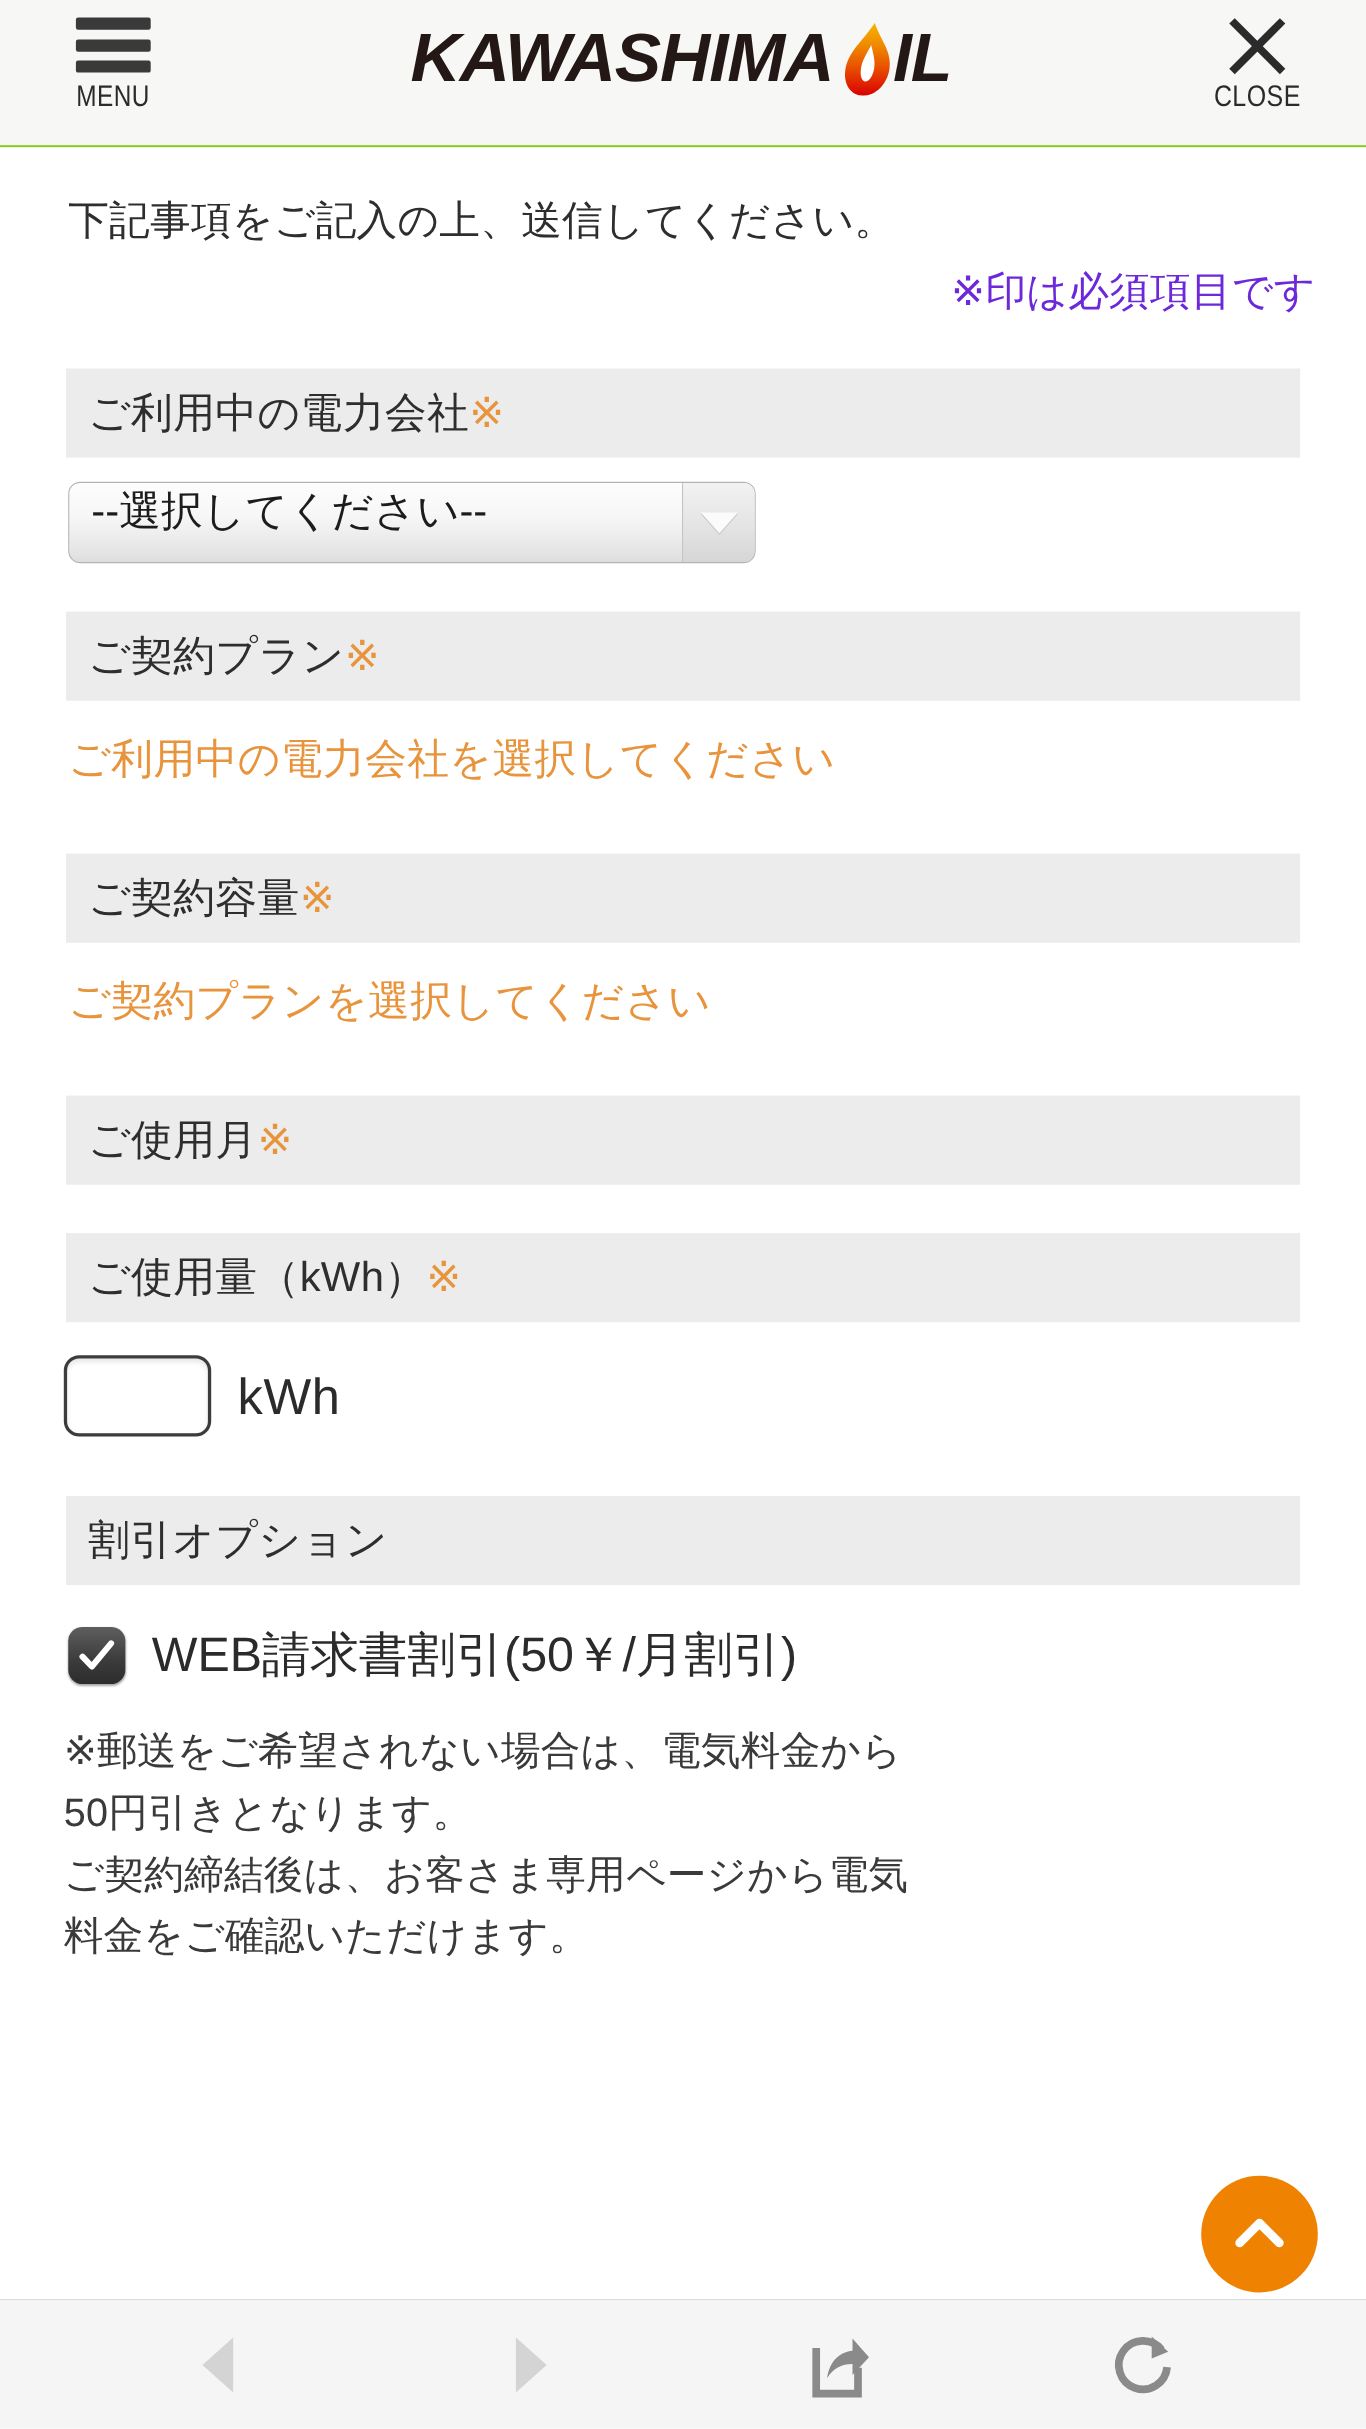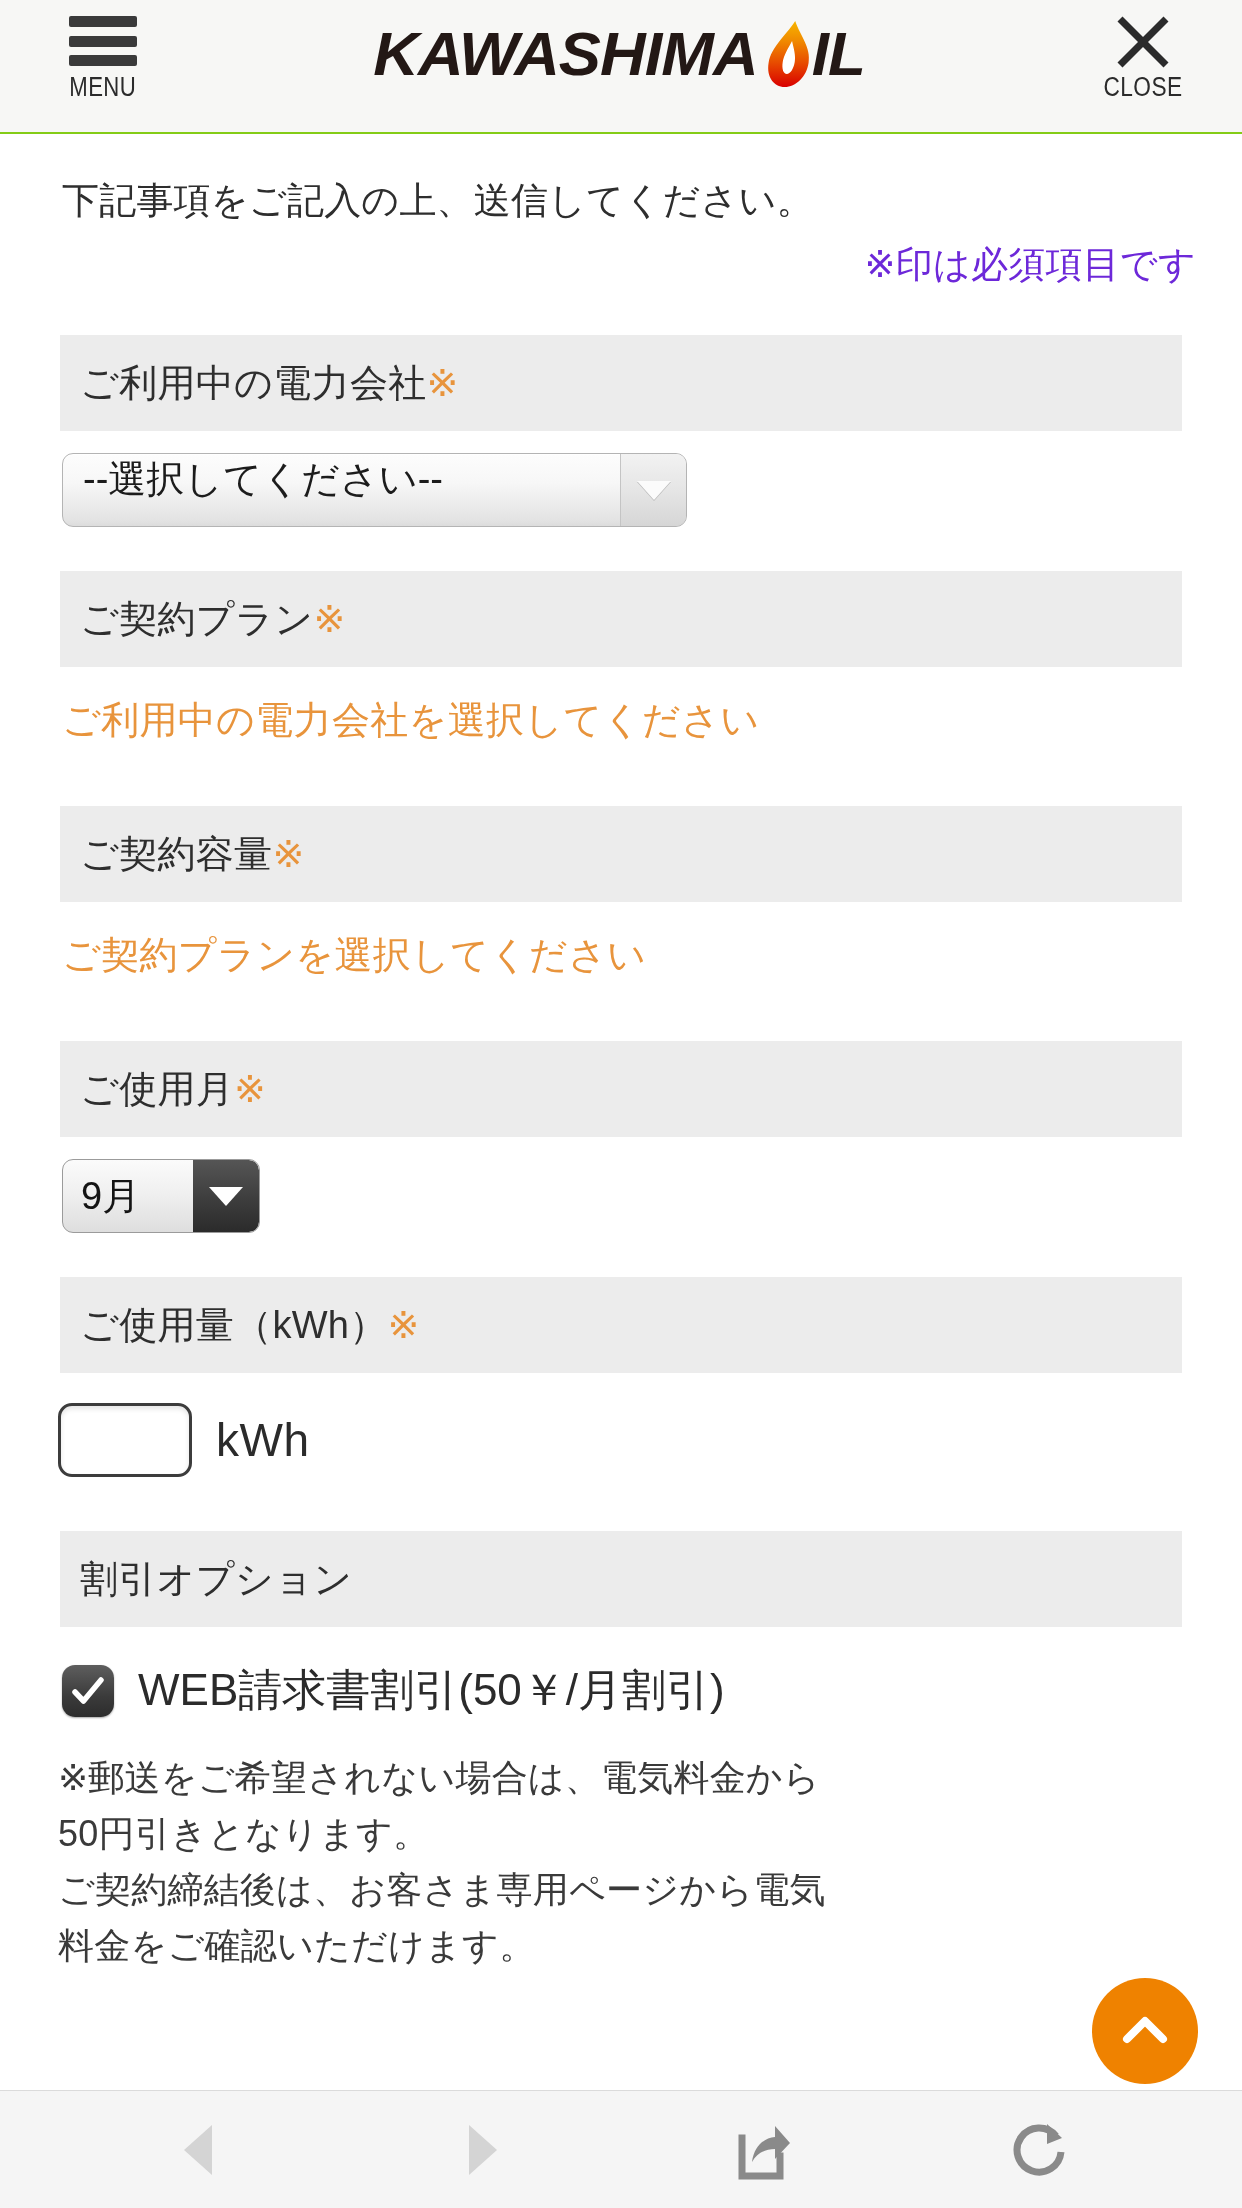--- a/index.html
+++ b/index.html
@@ -159,21 +159,21 @@
     color: #6d28d9;
     line-height: 1.45;
     margin-top: 10px;
     letter-spacing: 0.2px;
     text-align: right;
   }
 
   .field-header {
     margin: 0 60px 0 60px;
     background: #ececec;
-    height: 96px;
+    height: 81px;
     display: flex;
     align-items: center;
     padding-left: 20px;
     font-size: 38px;
     color: #2e2e2e;
     letter-spacing: 0.3px;
   }
   .field-header .req { color: #e8943c; }
   .spacer-44 { height: 44px; }
   .spacer-54 { height: 54px; }
@@ -446,28 +446,20 @@
         <span class="req">※</span>
     </div>
     <div class="error-msg">ご契約プランを選択してください</div>
 
     <div class="spacer-60"></div>
 
     <div class="field-header">
       <span>ご使用月</span>
         <span class="req">※</span>
     </div>
-    <div class="sel-small-row">
-      <div class="sel-small">
-        <div class="sel-small-text">9月</div>
-        <div class="sel-small-arrow">
-            <div class="tri-dark"></div>
-          </div>
-      </div>
-    </div>
 
     <div class="spacer-44"></div>
 
     <div class="field-header">
       <span>ご使用量（kWh）</span>
         <span class="req">※</span>
     </div>
     <div class="kwh-row">
       <input class="kwh-input" type="text" value="" style="">
       <span class="kwh-unit">kWh</span>

